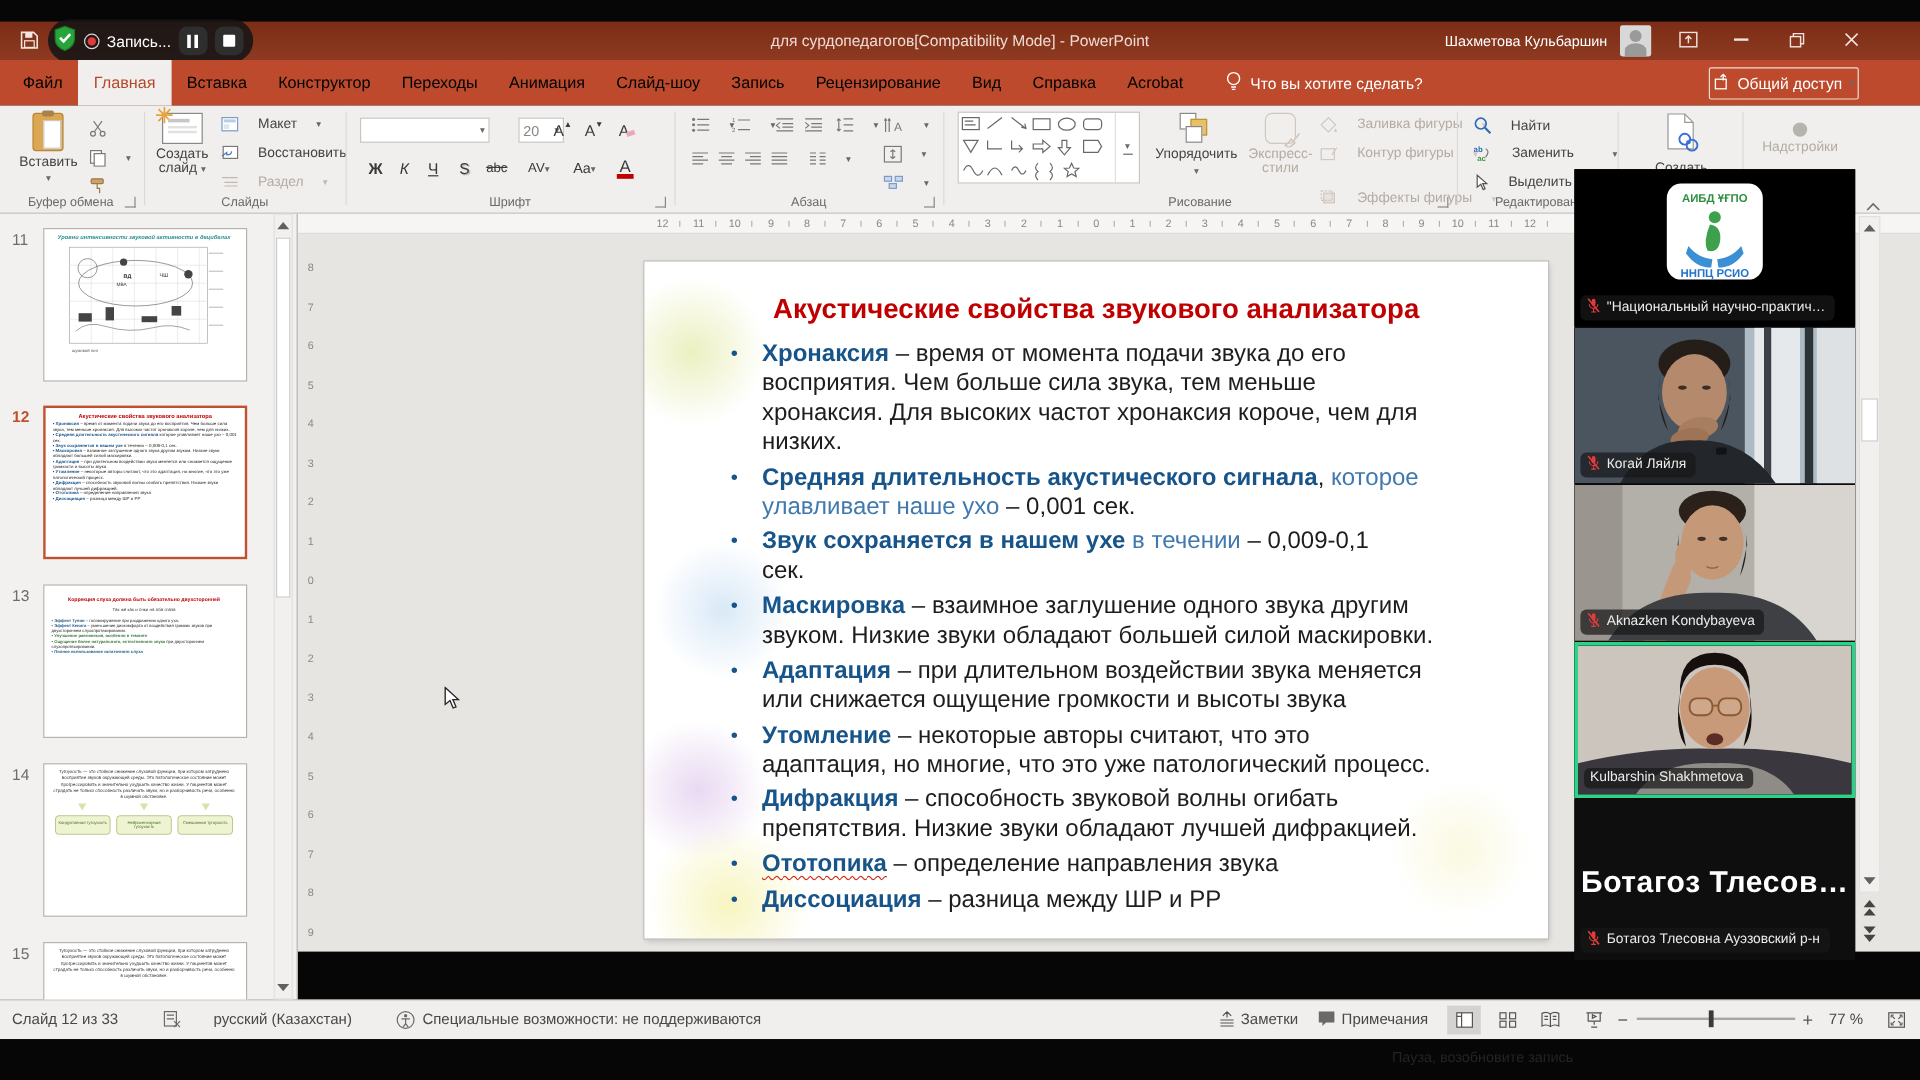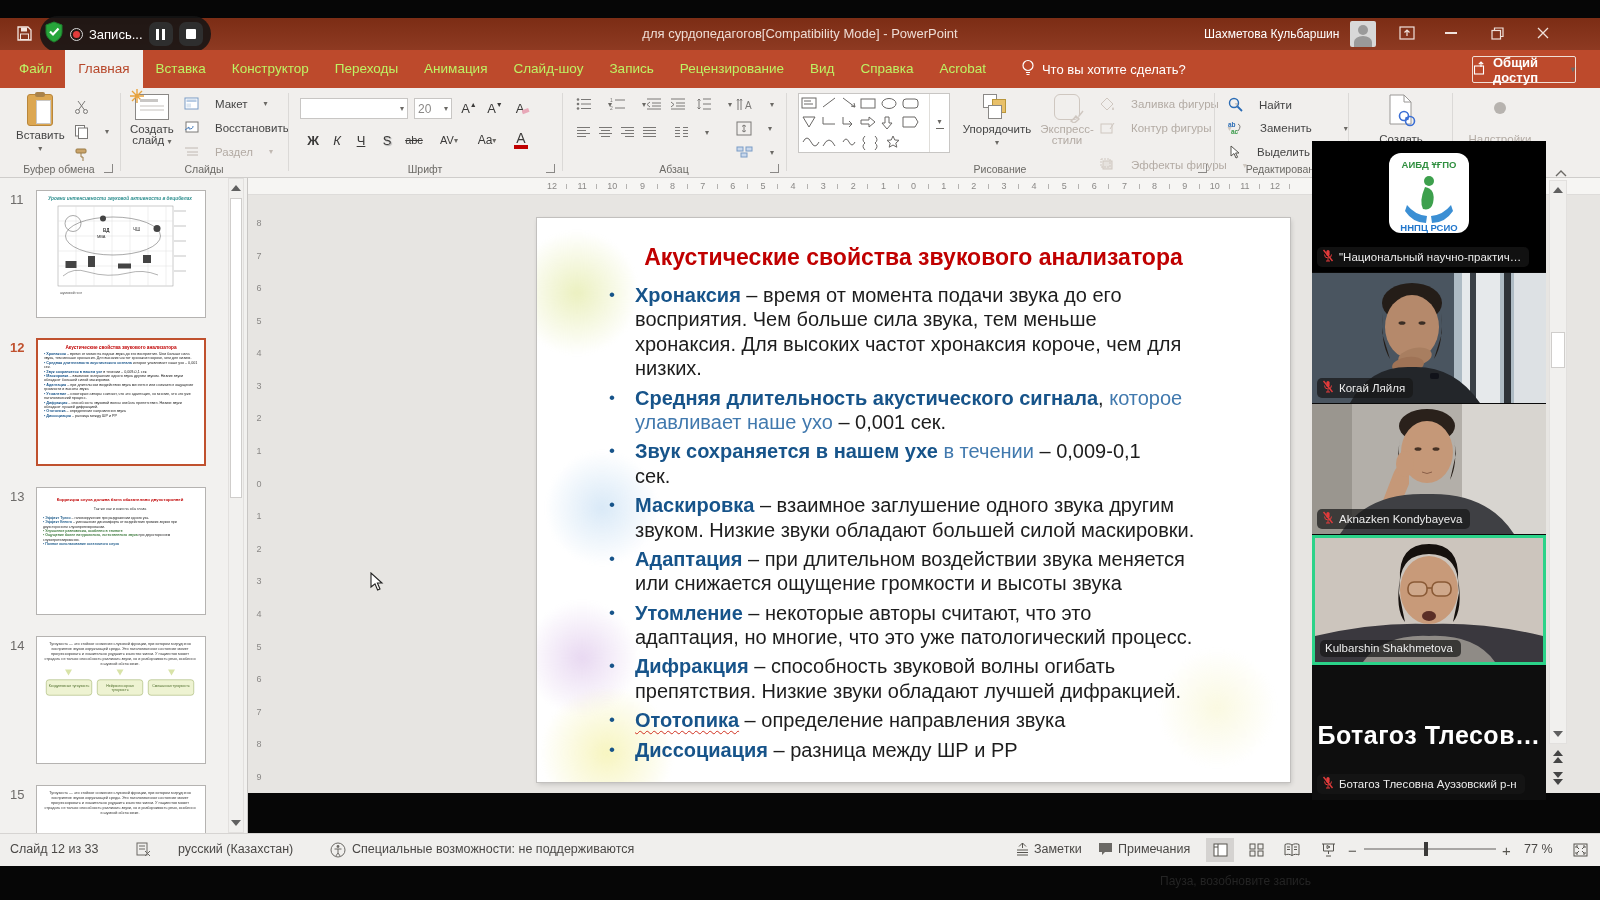--- a/index.html
+++ b/index.html
@@ -13,24 +13,24 @@
   #title-text{position:absolute;left:0;right:0;top:8px;text-align:center;font-size:13px;color:#erd;color:#eedcd4}
   #rec-pill{position:absolute;left:40px;top:-2px;height:36px;display:flex;align-items:center;gap:6px;background:rgba(20,20,20,.88);border-radius:18px;padding:0 8px 0 4px}
   .pillbtn{width:24px;height:24px;border-radius:7px;background:#2e2e2e;display:flex;align-items:center;justify-content:center}
   #user-name{position:absolute;left:1204px;top:9px;font-size:12px;color:#fff;white-space:nowrap}
   #tb-avatar{position:absolute;left:1350px;top:3px;width:26px;height:26px;background:#d8d8d8;border-radius:2px;overflow:hidden}
   #tb-avatar:before{content:"";position:absolute;left:8px;top:4px;width:10px;height:10px;border-radius:50%;background:#9a9a9a}
   #tb-avatar:after{content:"";position:absolute;left:4px;top:15px;width:18px;height:12px;border-radius:50% 50% 0 0;background:#9a9a9a}
   .winbtn{position:absolute;top:0;width:34px;height:30px;display:flex;align-items:center;justify-content:center}
 
   
-  .rtab{padding:0 13px;line-height:38px;font-size:13.5px;color:#bef264;flex:none;cursor:default}
+  .rtab{padding:0 13px;line-height:38px;font-size:13.5px;color:#000000;flex:none;cursor:default}
   .rtab.active{background:#f1efed;color:#b7472a;font-weight:normal}
   #tellme{display:flex;align-items:center;gap:7px;margin-left:22px;color:#fff;font-size:13px}
-  #share-btn{position:absolute;left:1472px;top:6px;width:104px;height:27px;border:1px solid #f0ded6;border-radius:2px;display:flex;align-items:center;justify-content:center;gap:6px;color:#fff;font-size:13px;font-weight:bold}
+  #share-btn{position:absolute;left:1424px;top:6px;width:125px;height:27px;border:1px solid #f0ded6;border-radius:2px;display:flex;align-items:center;justify-content:center;gap:6px;color:#fff;font-size:13px;font-weight:normal}
 
   
   #ribbon{position:absolute;left:0;top:88px;width:1600px;height:90px;background:#f1efed;border-bottom:1px solid #cfcdcb;font-size:11.5px;color:#444}
   .gsep{position:absolute;top:5px;height:78px;width:1px;background:#dbd9d7}
   .glabel{position:absolute;bottom:2px;font-size:10.5px;color:#6b6965;text-align:center;white-space:nowrap}
   .dlg{position:absolute;bottom:4px;width:9px;height:9px;border-right:1.5px solid #8a8886;border-bottom:1.5px solid #8a8886}
   .bigbtn{position:absolute;display:flex;flex-direction:column;align-items:center;gap:3px}
   .smbtn{position:absolute;display:flex;align-items:center;gap:16px;white-space:nowrap}
   .chev{font-size:8px;color:#6b6965}
   .gray{color:#b3aba4}
@@ -260,21 +260,21 @@
         <span>Раздел</span>
         <span class="chev" style="color:#c0b8b2">▾</span>
       </div>
     <div class="glabel" style="left:120px;width:168px">Слайды</div>
     <div class="gsep" style="left:288px"></div>
 
     <div class="combo" style="left:300px;top:10px;width:108px">
         <span></span>
         <span class="chev">▾</span>
       </div>
-    <div class="combo" style="left:414px;top:10px;width:38px">
+    <div class="combo" style="left:432px;top:10px;width:38px">
         <span style="color:#8a8886">20</span>
         <span class="chev">▾</span>
       </div>
     <div class="fbtn" style="left:458px;top:9px">А<span style="font-size:7px;margin-top:-8px">▲</span></div>
     <div class="fbtn" style="left:484px;top:9px">А<span style="font-size:7px;margin-top:-8px">▼</span></div>
     <div class="fbtn" style="left:512px;top:9px">А<svg width="8" height="8" viewBox="0 0 8 8" style="margin-left:-2px;margin-top:6px">
           <rect x="0" y="2" width="7" height="4" fill="#e8a8b8" transform="rotate(-20 4 4)"></rect>
         </svg></div>
     <div class="fbtn" style="left:302px;top:41px;font-weight:bold">
         <span>Ж</span>
@@ -496,21 +496,21 @@
             <circle cx="18" cy="22" r="4.5" fill="none" stroke="#3b6fd4" stroke-width="1.6"></circle>
             <circle cx="24" cy="27" r="4.5" fill="none" stroke="#3b6fd4" stroke-width="1.6"></circle>
             <path d="M19.5 23.5 L22.5 25.5" stroke="#3b6fd4" stroke-width="1.6"></path>
           </svg></span>
       <span style="color:#444">Создать</span>
     </div>
     <div class="gsep" style="left:1452px"></div>
 
     <div class="bigbtn gray" style="left:1462px;top:6px;width:76px">
       <span style="width:12px;height:12px;border-radius:50%;background:#b7b3af;margin-top:8px"></span>
-      <span style="margin-top:16px">Надстройки</span>
+      <span style="margin-top:0">Надстройки</span>
     </div>
   </div>
 
   <div id="rulerrow"></div>
   <div id="hruler">
       <span class="hnum">12</span>
       <span class="hnum">11</span>
       <span class="hnum">10</span>
       <span class="hnum">9</span>
       <span class="hnum">8</span>

